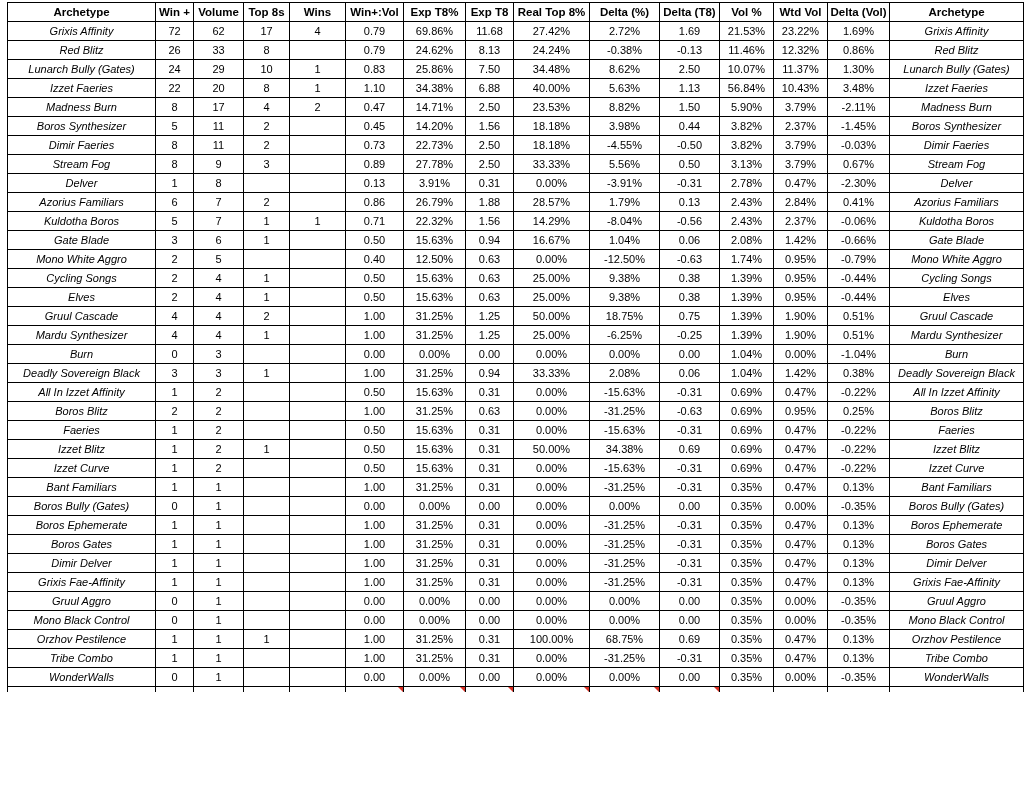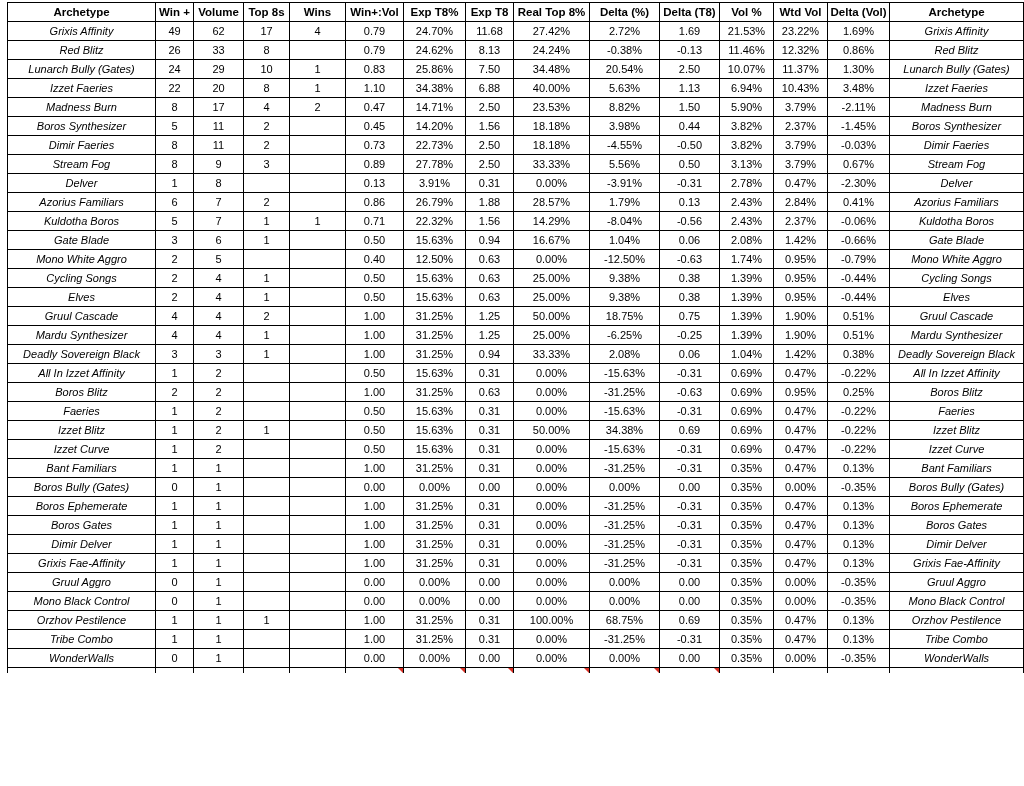--- a/index.html
+++ b/index.html
@@ -97,26 +97,26 @@
             <th>Delta (T8)</th>
             <th>Vol %</th>
             <th>Wtd Vol</th>
             <th>Delta (Vol)</th>
             <th>Archetype</th>
           </tr>
         </thead>
       <tbody id="tbody">
           <tr>
             <td class="archetype">Grixis Affinity</td>
-            <td>49</td>
+            <td>72</td>
             <td>62</td>
             <td>17</td>
             <td>4</td>
             <td>0.79</td>
-            <td>24.70%</td>
+            <td>69.86%</td>
             <td>11.68</td>
             <td>27.42%</td>
             <td>2.72%</td>
             <td>1.69</td>
             <td>21.53%</td>
             <td>23.22%</td>
             <td>1.69%</td>
             <td class="archetype">Grixis Affinity</td>
           </tr>
           <tr>
@@ -139,40 +139,40 @@
           <tr>
             <td class="archetype">Lunarch Bully (Gates)</td>
             <td>24</td>
             <td>29</td>
             <td>10</td>
             <td>1</td>
             <td>0.83</td>
             <td>25.86%</td>
             <td>7.50</td>
             <td>34.48%</td>
-            <td>20.54%</td>
+            <td>8.62%</td>
             <td>2.50</td>
             <td>10.07%</td>
             <td>11.37%</td>
             <td>1.30%</td>
             <td class="archetype">Lunarch Bully (Gates)</td>
           </tr>
           <tr>
             <td class="archetype">Izzet Faeries</td>
             <td>22</td>
             <td>20</td>
             <td>8</td>
             <td>1</td>
             <td>1.10</td>
             <td>34.38%</td>
             <td>6.88</td>
             <td>40.00%</td>
             <td>5.63%</td>
             <td>1.13</td>
-            <td>6.94%</td>
+            <td>56.84%</td>
             <td>10.43%</td>
             <td>3.48%</td>
             <td class="archetype">Izzet Faeries</td>
           </tr>
           <tr>
             <td class="archetype">Madness Burn</td>
             <td>8</td>
             <td>17</td>
             <td>4</td>
             <td>2</td>
@@ -383,20 +383,37 @@
             <td>1.00</td>
             <td>31.25%</td>
             <td>1.25</td>
             <td>25.00%</td>
             <td>-6.25%</td>
             <td>-0.25</td>
             <td>1.39%</td>
             <td>1.90%</td>
             <td>0.51%</td>
             <td class="archetype">Mardu Synthesizer</td>
+          </tr>
+          <tr>
+            <td class="archetype">Burn</td>
+            <td>0</td>
+            <td>3</td>
+            <td></td>
+            <td></td>
+            <td>0.00</td>
+            <td>0.00%</td>
+            <td>0.00</td>
+            <td>0.00%</td>
+            <td>0.00%</td>
+            <td>0.00</td>
+            <td>1.04%</td>
+            <td>0.00%</td>
+            <td>-1.04%</td>
+            <td class="archetype">Burn</td>
           </tr>
           <tr>
             <td class="archetype">Deadly Sovereign Black</td>
             <td>3</td>
             <td>3</td>
             <td>1</td>
             <td></td>
             <td>1.00</td>
             <td>31.25%</td>
             <td>0.94</td>

